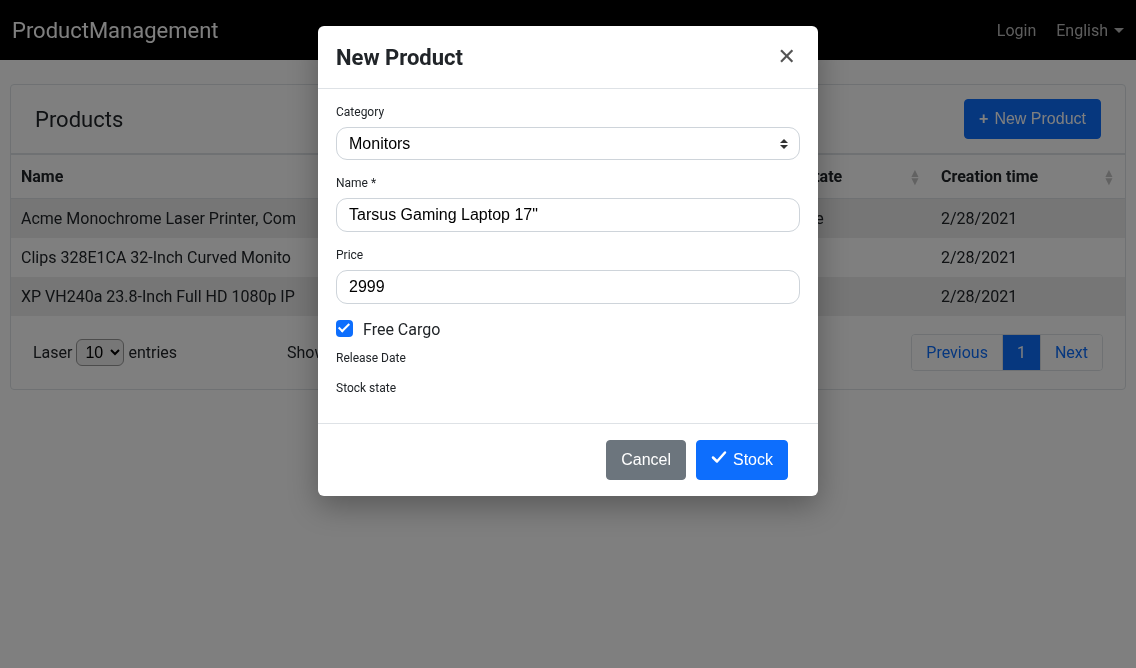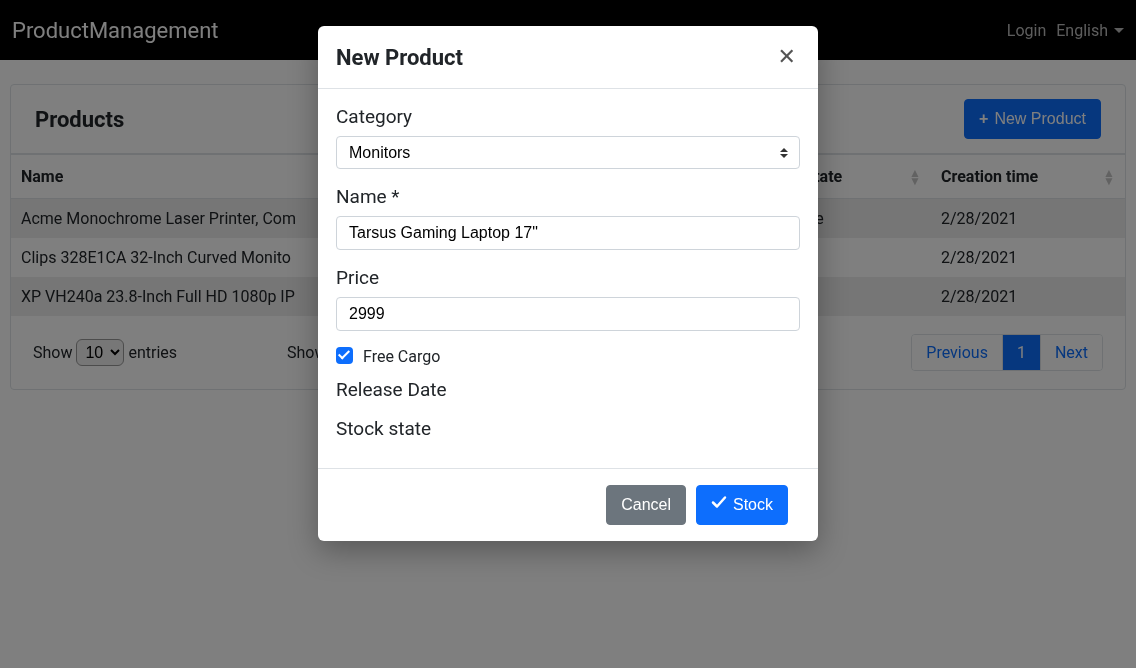--- a/index.html
+++ b/index.html
@@ -24,21 +24,21 @@
       justify-content: space-between;
     }
     .navbar-brand {
       color: #fff;
       font-size: 22px;
       font-weight: 400;
       text-align: center;
     }
     .navbar-right {
       display: flex;
-      gap: 10px;
+      gap: 20px;
       align-items: center;
       color: #bbb;
       font-size: 16px;
     }
     .navbar-right .lang { display: flex; align-items: center; gap: 6px; }
     .caret-down {
       width: 0; height: 0;
       border-left: 5px solid transparent;
       border-right: 5px solid transparent;
       border-top: 5px solid #bbb;
@@ -49,21 +49,21 @@
       border: 1px solid #dee2e6;
       border-radius: 4px;
     }
     .card-header {
       display: flex;
       justify-content: space-between;
       align-items: center;
       padding: 14px 24px;
       border-bottom: 1px solid #dee2e6;
     }
-    .card-title { font-size: 22px; font-weight: 700; }
+    .card-title { font-size: 22px; font-weight: 400; }
     .btn {
       display: inline-flex;
       align-items: center;
       gap: 6px;
       padding: 7px 14px;
       font-size: 16px;
       border-radius: 4px;
       border: 1px solid transparent;
       cursor: pointer;
       line-height: 1.5;
@@ -130,27 +130,27 @@
     .modal-title { font-size: 22px; font-weight: 700; }
     .close { font-size: 22px; color: #555; cursor: pointer; background: none; border: none; padding: 0 4px;}
     .modal-body { padding: 16px 18px 20px; }
     .modal-footer {
       display: flex; justify-content: flex-end; gap: 10px;
       padding: 16px 30px;
       border-top: 1px solid #dee2e6;
     }
     .form-group { margin-bottom: 16px; }
     .form-group.last { margin-bottom: 4px; }
-    .form-label { display: block; margin-bottom: 8px; font-size: 19px; }
+    .form-label { display: block; margin-bottom: 8px; font-size: 12px; }
     .form-control, .form-select, .form-date {
       width: 100%;
       padding: 7px 12px;
       font-size: 16px;
       border: 1px solid #ced4da;
-      border-radius: 4px;
+      border-radius: 11px;
       background: #fff;
     }
     .form-select-wrap, .form-date-wrap { position: relative; }
     .form-select { appearance: none; padding-right: 30px; }
     .select-caret {
       position: absolute; right: 12px; top: 50%; transform: translateY(-50%);
       pointer-events: none; display: flex; flex-direction: column; gap: 2px;
     }
     .select-caret .up {
       width: 0; height: 0;
@@ -240,21 +240,21 @@
         <tr>
           <td>XP VH240a 23.8-Inch Full HD 1080p IP</td>
           <td>ock</td>
           <td>2/28/2021</td>
         </tr>
       </tbody>
     </table>
 
     <div class="dt-footer">
       <div>
-        <span>Show</span>
+        <span>Laser</span>
         <select class="length-select">
           <option>10</option>
         </select>
         <span>entries</span>
       </div>
       <div>Showing 1 to</div>
       <div class="pagination">
         <span class="page-link">Previous</span>
         <span class="page-link active">1</span>
         <span class="page-link">Next</span>

